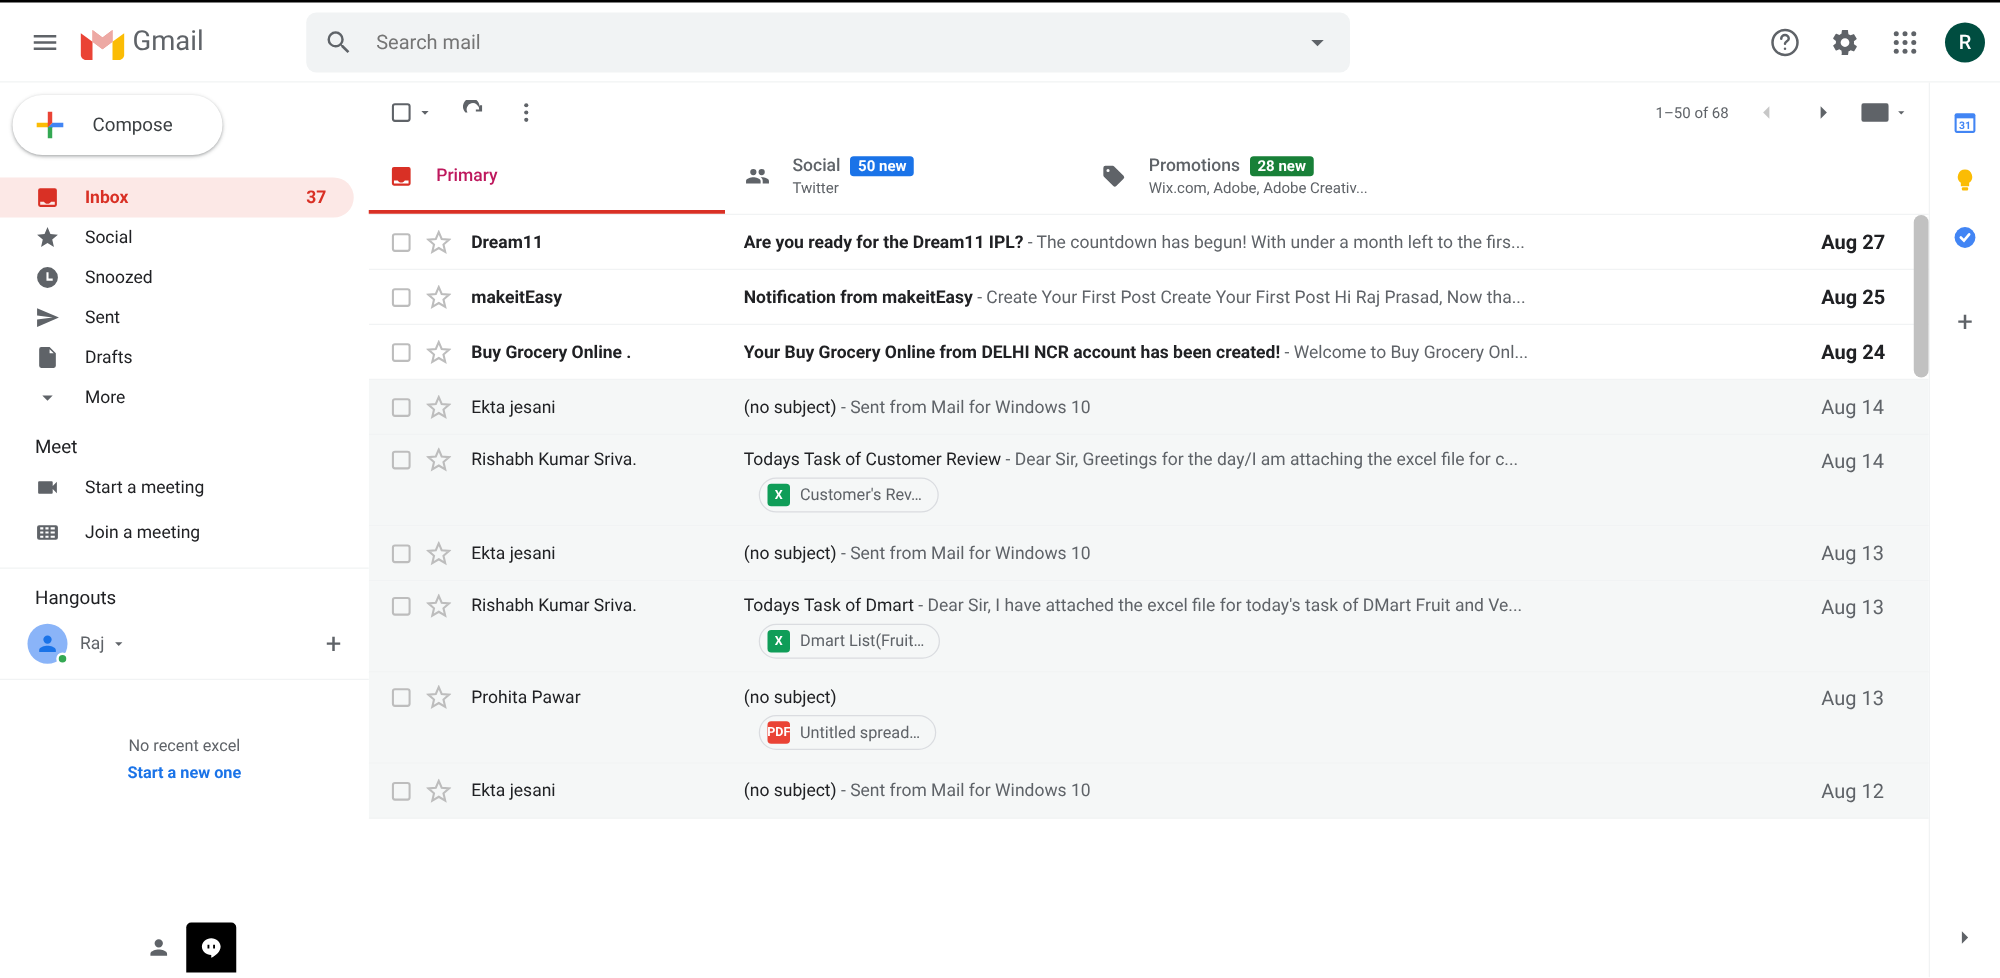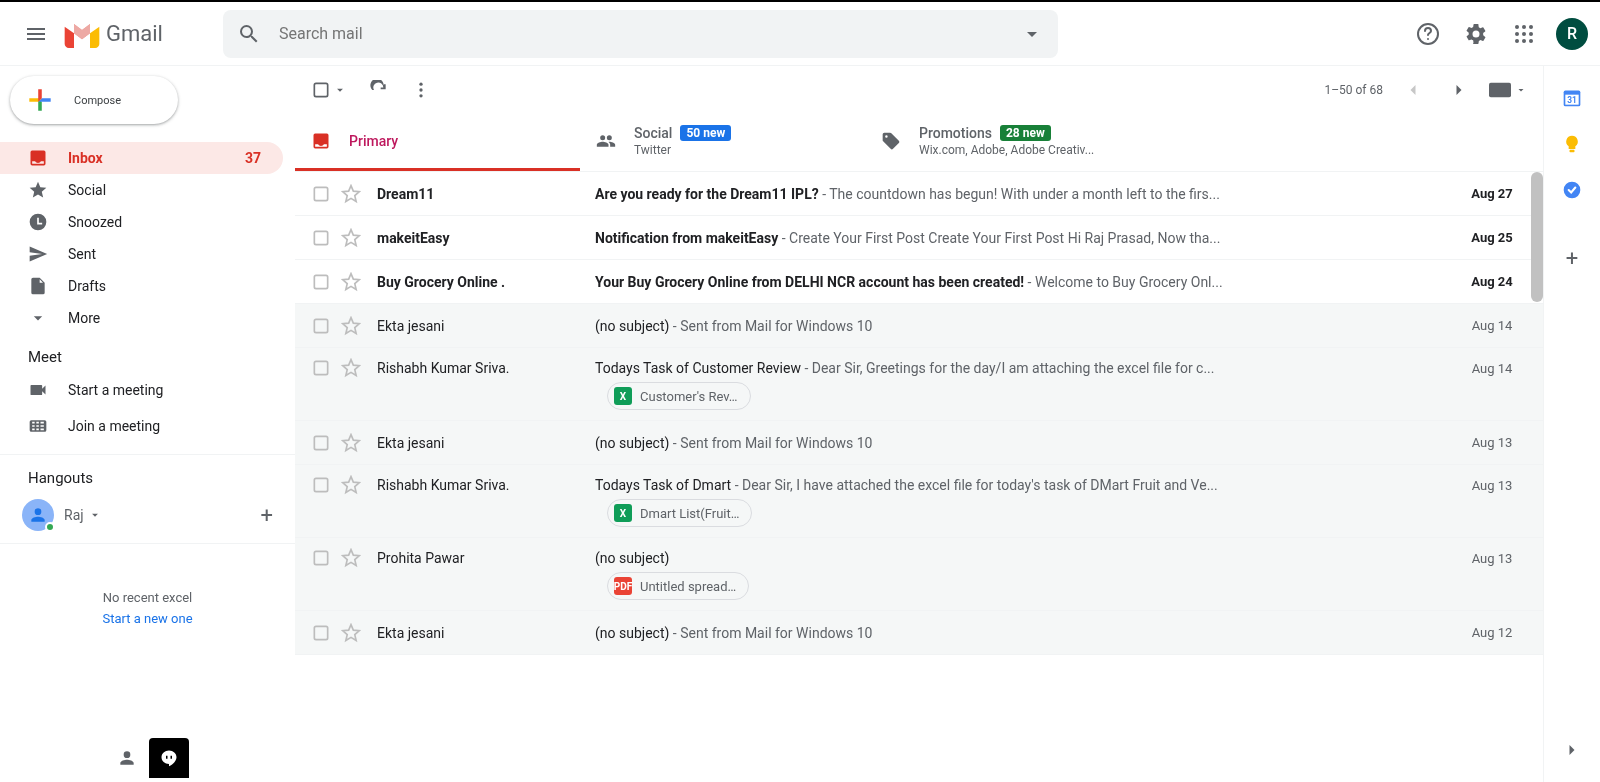--- a/index.html
+++ b/index.html
@@ -3,50 +3,50 @@
 <meta charset="utf-8">
 <style>
   * { box-sizing: border-box; margin: 0; padding: 0; font-family: 'Google Sans', Roboto, Arial, sans-serif; }
   body { width: 1600px; height: 782px; background: #fff; color: #202124; overflow: hidden; position: relative; border-top: 2px solid #000; }
 
   
   .header { height: 64px; display: flex; align-items: center; padding: 0 12px; border-bottom: 1px solid #f1f3f4; }
   .menu-icon { width: 48px; height: 48px; display:flex; align-items:center; justify-content:center; cursor:pointer; border-radius:50%; }
   .gmail-logo { display:flex; align-items:center; margin-left: 4px; }
   .gmail-text { font-size: 22px; color:#5f6368; margin-left:6px; }
-  .search-wrap { margin-left: 60px; width: 835px; height: 48px; background:#f1f3f4; border-radius: 8px; display:flex; align-items:center; padding: 0 14px; }
+  .search-wrap { margin-left: 82px; width: 835px; height: 48px; background:#f1f3f4; border-radius: 8px; display:flex; align-items:center; padding: 0 14px; }
   .search-wrap input { border:none; background:transparent; font-size:16px; flex:1; outline:none; color:#5f6368; margin-left: 18px; }
   .search-caret { margin-left:auto; }
   .header-right { margin-left:auto; display:flex; align-items:center; gap: 8px; }
   .hicon { width:40px; height:40px; display:flex; align-items:center; justify-content:center; cursor:pointer; border-radius:50%; }
   .avatar-r { width:32px; height:32px; background:#004d40; color:#fff; border-radius:50%; display:flex; align-items:center; justify-content:center; font-size:16px; font-weight:500; margin-left:4px; }
 
   
   .body-row { display:flex; height: calc(100% - 64px); }
 
   
   .sidebar { width: 295px; display:flex; flex-direction:column; padding-top: 10px; }
-  .compose-btn { margin-left: 10px; margin-bottom: 14px; width: 168px; height: 48px; border-radius: 24px; box-shadow: 0 1px 2px rgba(60,64,67,.3),0 1px 3px 1px rgba(60,64,67,.15); display:flex; align-items:center; padding-left: 14px; font-size: 11px; color:#3c4043; cursor:pointer; background:#fff; }
+  .compose-btn { margin-left: 10px; margin-bottom: 14px; width: 168px; height: 48px; border-radius: 24px; box-shadow: 0 1px 2px rgba(60,64,67,.3),0 1px 3px 1px rgba(60,64,67,.15); display:flex; align-items:center; padding-left: 14px; font-size: 15px; color:#3c4043; cursor:pointer; background:#fff; }
   .compose-btn .plus { margin-right: 18px; }
   .nav-item { height: 32px; display:flex; align-items:center; padding-left: 28px; padding-right: 22px; font-size: 14px; color:#202124; border-radius: 0 16px 16px 0; margin-right: 12px; cursor:pointer; }
   .nav-item .nico { width: 20px; height:20px; margin-right: 20px; display:flex; align-items:center; justify-content:center; }
   .nav-item.active { background:#fce8e6; color:#d93025; font-weight: bold; }
   .nav-item.active .nico svg { fill:#d93025; }
   .nav-item .count { margin-left:auto; font-weight:bold; }
   .nav-group { margin-top: 4px; }
   .section-title { padding: 14px 0 6px 28px; font-size: 15px; color:#202124; }
   .meet-item { height: 36px; display:flex; align-items:center; padding-left: 28px; font-size: 14px; cursor:pointer; }
   .meet-item .nico { width:20px; height:20px; margin-right: 20px; display:flex; align-items:center; justify-content:center; }
   .hangouts-user { display:flex; align-items:center; padding: 6px 22px 6px 22px; }
   .hu-avatar { width:32px; height:32px; border-radius:50%; background:#8ab4f8; position:relative; display:flex; align-items:center; justify-content:center; }
   .hu-avatar .dot { width:10px; height:10px; border-radius:50%; background:#34a853; border:2px solid #fff; position:absolute; bottom:-1px; right:-1px; }
   .hu-name { margin-left:10px; font-size:14px; color:#5f6368; }
   .hu-plus { margin-left:auto; font-size:22px; color:#5f6368; cursor:pointer; }
   .no-recent { text-align:center; font-size:13px; color:#5f6368; margin-top: 44px; line-height: 1.6; }
-  .start-new { color:#1a73e8; cursor:pointer; }
+  .start-new { color:#1a73e8; cursor:pointer;font-weight:bold; }
   .sidebar-footer { margin-top:auto; display:flex; justify-content:center; gap: 2px; padding-bottom: 4px; }
   .sf-tab { width:40px; height:40px; display:flex; align-items:center; justify-content:center; cursor:pointer; }
 
   
   .main { flex:1; display:flex; flex-direction:column; border-right: 1px solid #f1f3f4; position:relative; }
   .toolbar { height: 48px; display:flex; align-items:center; padding: 0 16px; }
   .tb-left { display:flex; align-items:center; gap: 22px; }
   .tb-check { display:flex; align-items:center; gap:2px; }
   .tb-right { margin-left:auto; display:flex; align-items:center; gap: 14px; font-size: 12px; color:#5f6368; }
   .page-arrow { width:32px; height:32px; display:flex; align-items:center; justify-content:center; cursor:pointer; border-radius:50%; }
@@ -67,21 +67,21 @@
   .mail-row { min-height: 44px; display:flex; align-items:center; padding: 0 16px; border-bottom: 1px solid #f1f3f4; font-size: 14px; cursor:pointer; }
   .mail-row.read { background:#f2f6fc00; background: rgba(242,245,245,.8); }
   .mr-check { width: 20px; margin-right: 10px; }
   .mr-star { width: 20px; margin-right: 16px; color:#dadce0; }
   .mr-sender { width: 218px; white-space:nowrap; overflow:hidden; text-overflow:ellipsis; }
   .mail-row.unread .mr-sender, .mail-row.unread .mr-subject { font-weight:bold; }
   .mr-body { flex:1; white-space:nowrap; overflow:hidden; text-overflow:ellipsis; color:#5f6368; }
   .mr-subject { color:#202124; }
   .mail-row.read .mr-subject { color:#202124; }
   .mr-snippet { color:#5f6368; }
-  .mr-date { width: 70px; text-align:center; font-size: 13px; color:#5f6368; }
+  .mr-date { width: 70px; text-align:left; font-size: 16px; color:#5f6368; }
   .mail-row.unread .mr-date { font-weight:bold; color:#202124; }
   .attachment-row { padding: 4px 0 10px 296px; }
   .att-chip { display:inline-flex; align-items:center; border:1px solid #dadce0; border-radius: 14px; height:28px; padding: 0 12px 0 6px; font-size:13px; color:#5f6368; max-width: 180px; }
   .att-chip .att-ico { width:18px; height:18px; border-radius:3px; margin-right:8px; display:flex; align-items:center; justify-content:center; font-size:10px; font-weight:bold; color:#fff; }
   .att-label { white-space:nowrap; overflow:hidden; text-overflow:ellipsis; }
   .mail-row.with-att { align-items:flex-start; padding-top:10px; flex-wrap:wrap; }
   .mail-row.with-att .mr-line1 { display:flex; width:100%; align-items:center; }
   .att-x { background:#0f9d58; }
   .att-pdf { background:#ea4335; }
 

